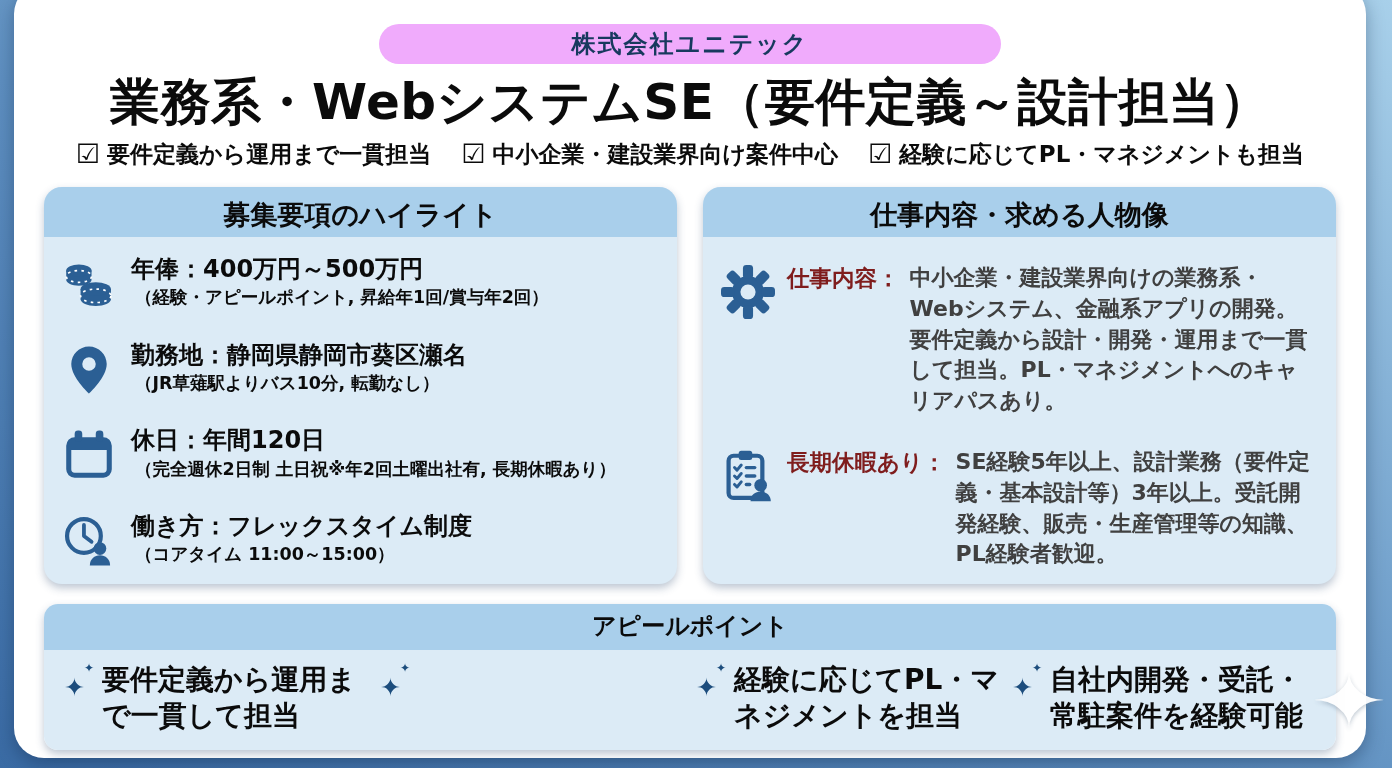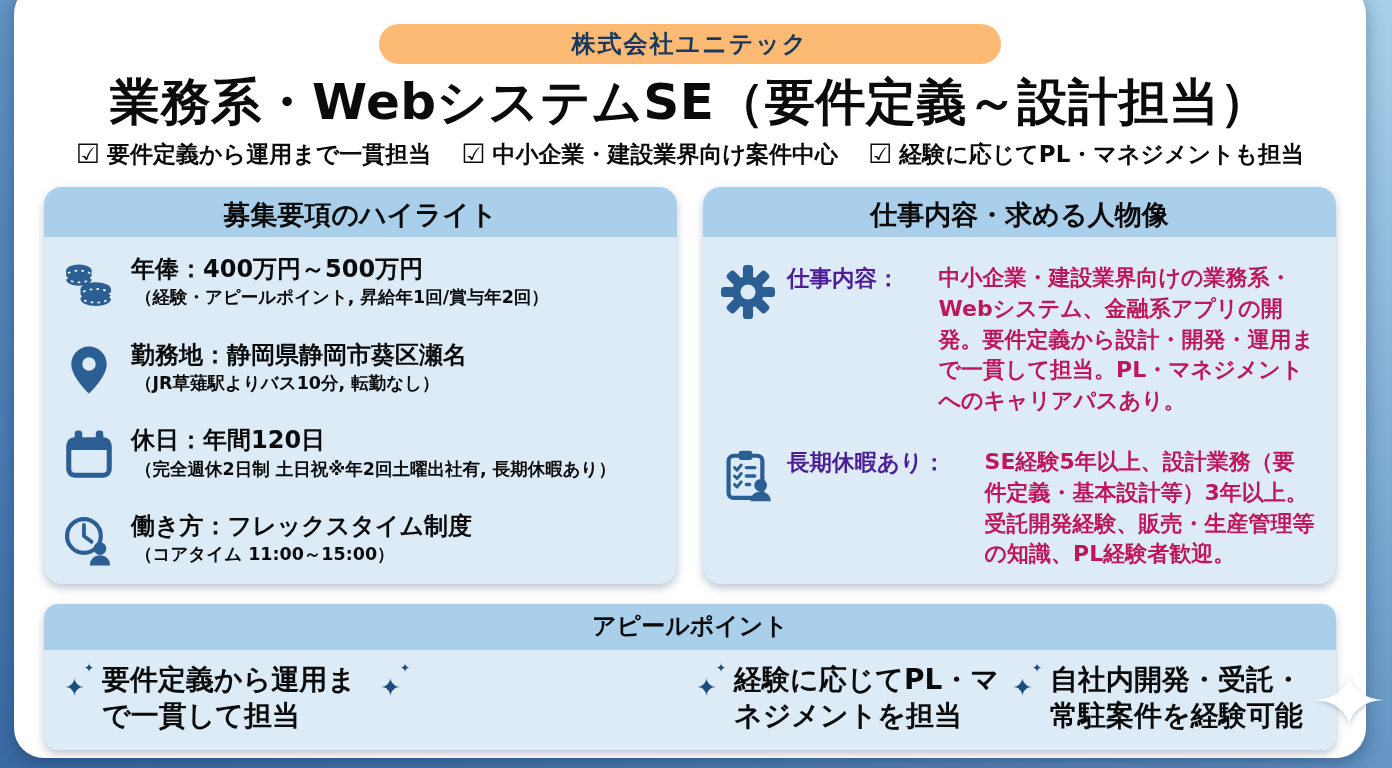--- a/index.html
+++ b/index.html
@@ -14,21 +14,21 @@
     left: 14px; top: -16px; right: 26px; bottom: 10px;
     background: #ffffff;
     border-radius: 30px;
     box-shadow: 0 6px 18px rgba(10,30,60,.35);
     padding: 40px 30px 0 30px;
   }
   
   .pill {
     width: 622px; height: 40px;
     margin: 0 auto;
-    background: #fdba74;
+    background: #f0abfc;
     border-radius: 20px;
     display: flex; align-items: center; justify-content: center;
     font-size: 24px; font-weight: 800; color: #17395e;
     letter-spacing: 2px;
   }
   
   .title {
     margin-top: 10px;
     text-align: center;
     font-size: 50px;
@@ -65,22 +65,22 @@
   }
   .panel-body { padding: 18px 20px 14px 16px; flex: 1; display: flex; flex-direction: column; }
   .panel-body.left-body { justify-content: space-between; gap: 8px; }
   .panel-body.right-body { justify-content: flex-start; gap: 30px; padding-top: 26px; }
   .fact-row { display: flex; gap: 13px; align-items: flex-start; }
   .icon-box { width: 58px; height: 58px; flex: none; display: flex; align-items: center; justify-content: center; }
   .icon-box svg { width: 54px; height: 54px; }
   .fact-main { font-size: 24px; font-weight: 900; color: #0b0b0b; line-height: 1.22; }
   .fact-sub  { font-size: 17.5px; font-weight: 700; color: #0b0b0b; line-height: 1.3; margin-top: 2px; padding-left: 4px; white-space: nowrap; }
   .desc-row { display: flex; gap: 10px; align-items: flex-start; }
-  .desc-label { font-size: 22.5px; font-weight: 900; color: #4c1d95; white-space: nowrap; line-height: 1.4; }
-  .desc-text  { font-size: 22px; font-weight: 800; color: #be185d; line-height: 1.4; flex: 1; margin-left: 29px; }
+  .desc-label { font-size: 22.5px; font-weight: 900; color: #7f1d1d; white-space: nowrap; line-height: 1.4; }
+  .desc-text  { font-size: 22px; font-weight: 800; color: #404040; line-height: 1.4; flex: 1; }
   
   .appeal {
     margin-top: 20px;
     border-radius: 14px;
     overflow: hidden;
     box-shadow: 0 4px 9px rgba(35,65,105,.30);
     position: relative;
   }
   .appeal-header {
     background: #a9cfeb;

